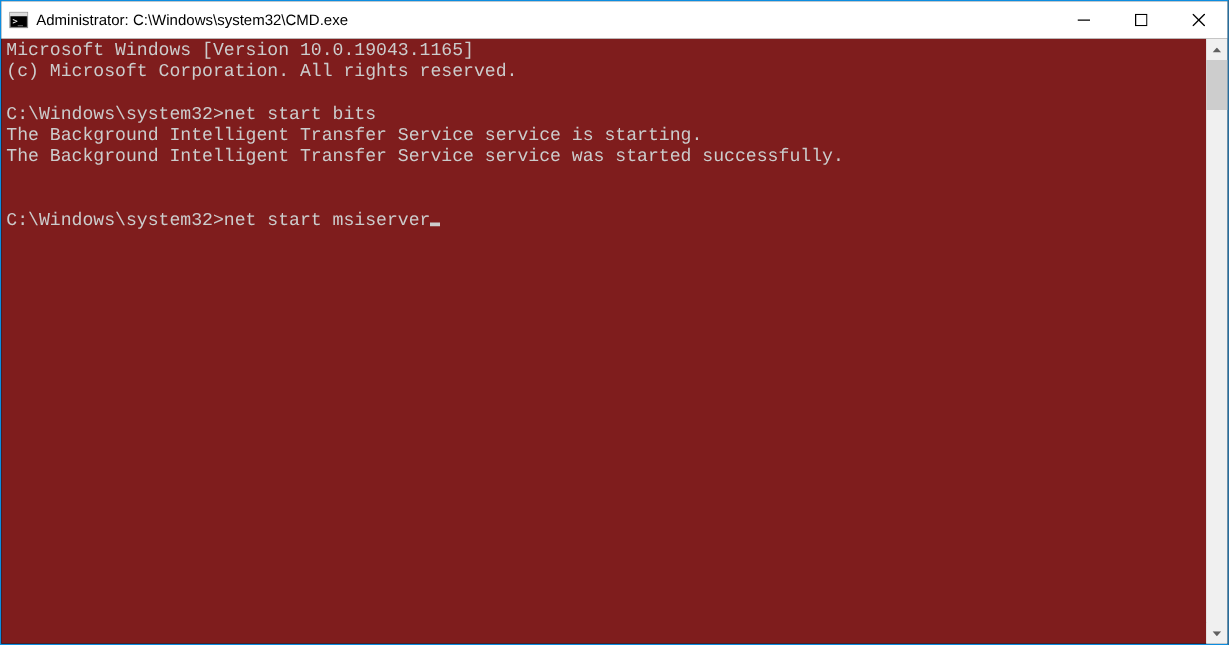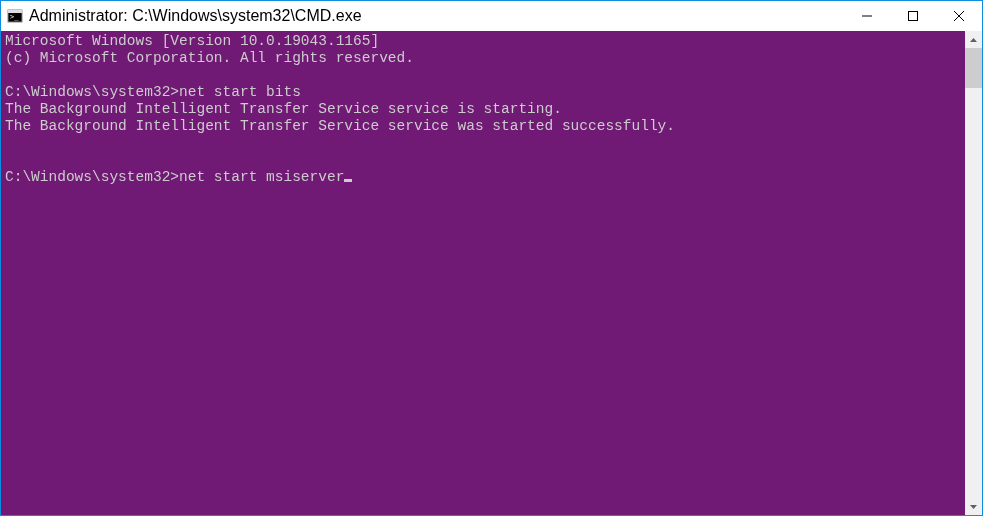--- a/index.html
+++ b/index.html
@@ -28,21 +28,21 @@
     }
     .titlebar-icon {
       width: 16px;
       height: 16px;
       margin-right: 6px;
       display: inline-flex;
       align-items: center;
       justify-content: center;
     }
     .titlebar-title {
-      font-size: 16px;
+      font-size: 12px;
       color: #000;
       flex: 1;
       white-space: nowrap;
     }
     .titlebar-controls {
       display: flex;
       height: 100%;
     }
     .titlebar-btn {
       width: 46px;
@@ -55,21 +55,21 @@
       color: #000;
       cursor: pointer;
     }
     .terminal-area {
       flex: 1;
       display: flex;
       overflow: hidden;
     }
     .terminal {
       flex: 1;
-      background: #701a75;
+      background: #7f1d1d;
       color: #ccc;
       font-family: Consolas, "Courier New", monospace;
       font-size: 14.5px;
       line-height: 17px;
       padding: 2px 4px;
       white-space: pre;
       overflow: hidden;
     }
     .scrollbar {
       width: 17px;

